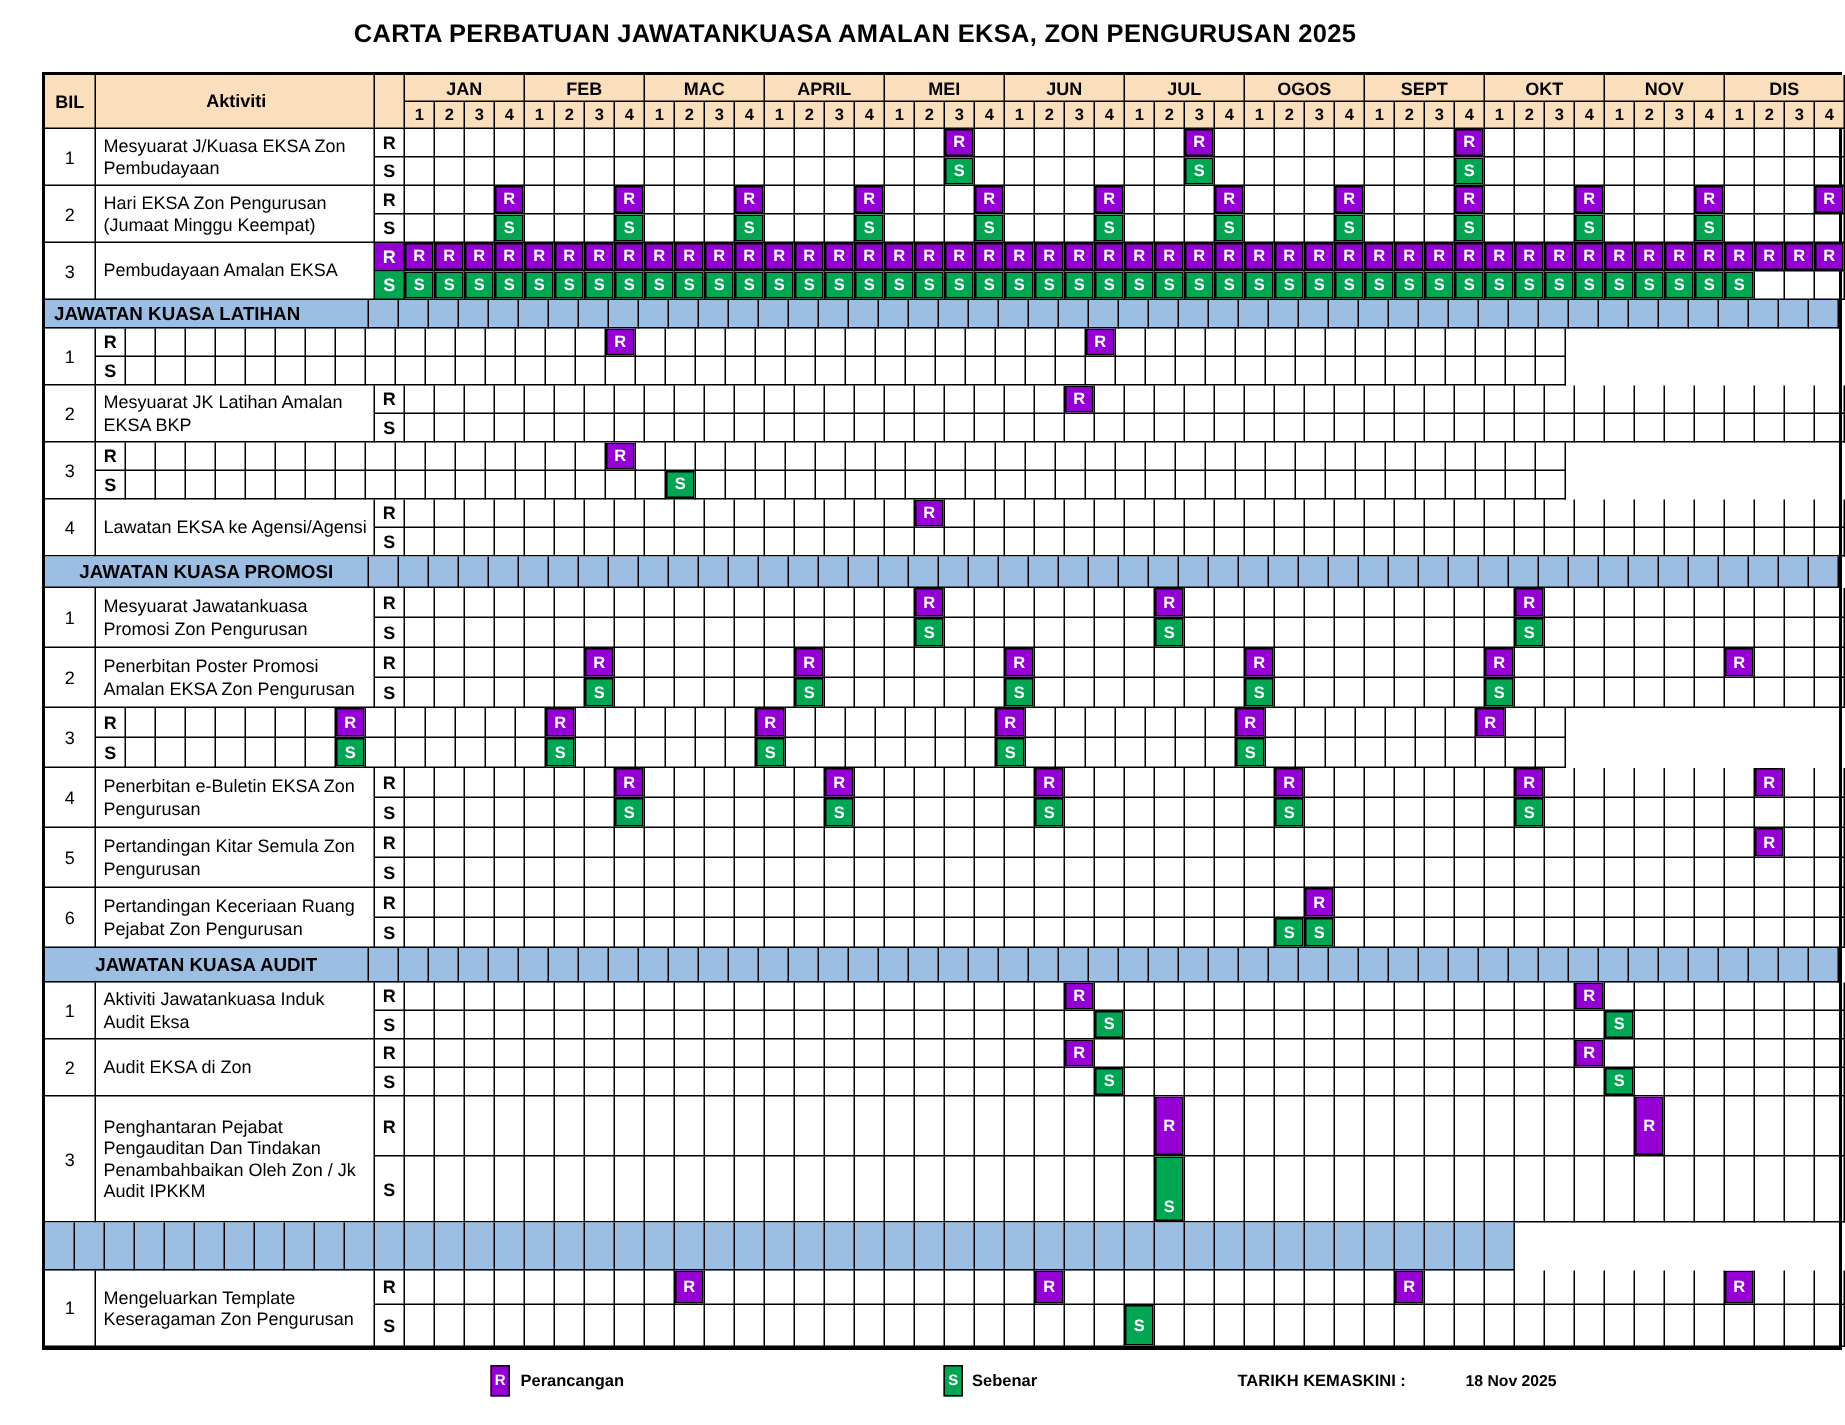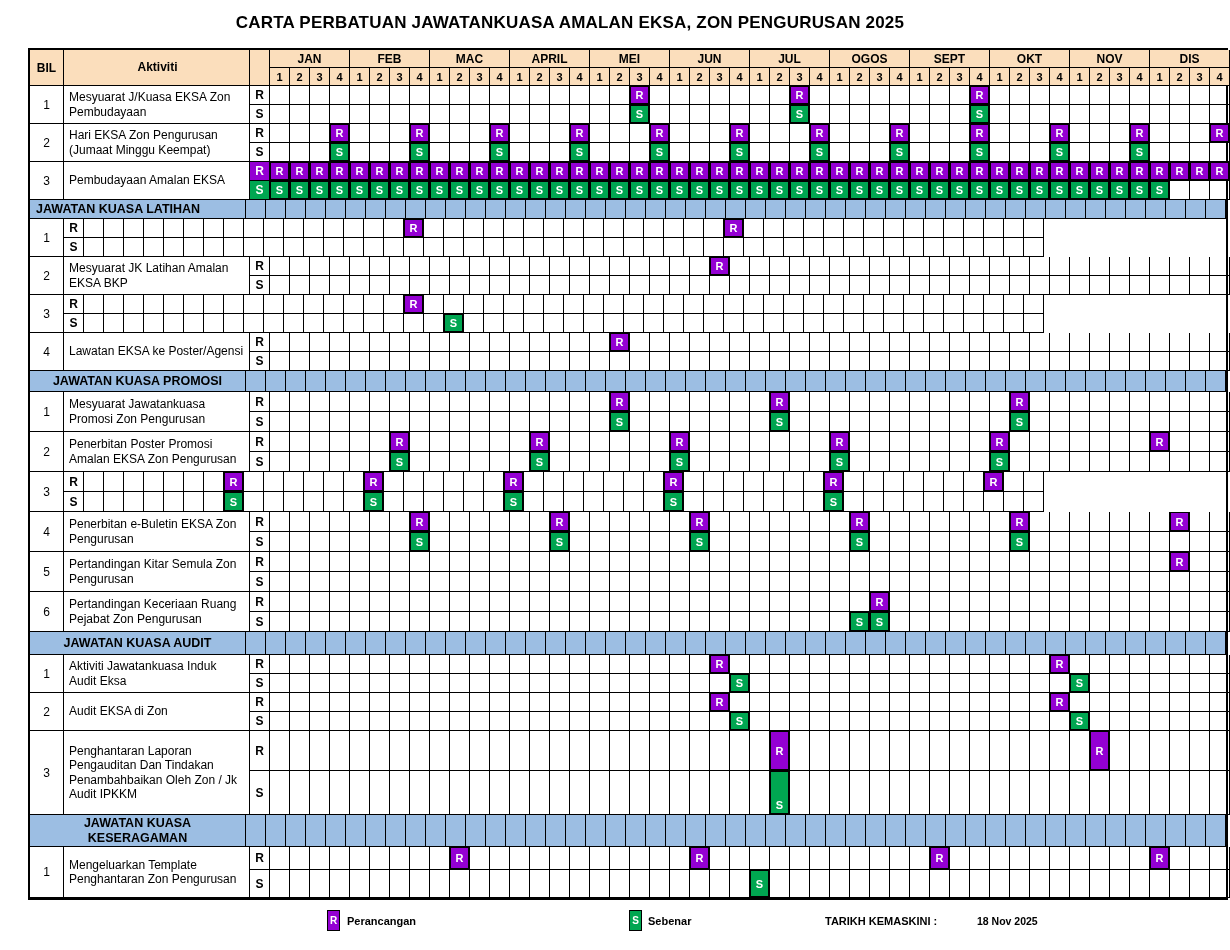--- a/index.html
+++ b/index.html
@@ -1065,21 +1065,21 @@
           <div class="cell wk" style="height: 19px;"></div>
           <div class="cell wk" style="height: 19px;"></div>
           <div class="cell wk" style="height: 19px;"></div>
           <div class="cell wk" style="height: 19px;"></div>
           <div class="cell wk" style="height: 19px;"></div>
         </div>
       </div>
     </div>
     <div class="frow">
       <div class="cell bil" style="height: 38px;">4</div>
-      <div class="cell act" style="height: 38px;">Lawatan EKSA ke Poster/Agensi</div>
+      <div class="cell act" style="height: 38px;">Lawatan EKSA ke Agensi/Agensi</div>
       <div class="" style="width: 980px;">
         <div class="frow">
           <div class="cell rs" style="height: 19px;">R</div>
           <div class="cell wk" style="height: 19px;"></div>
           <div class="cell wk" style="height: 19px;"></div>
           <div class="cell wk" style="height: 19px;"></div>
           <div class="cell wk" style="height: 19px;"></div>
           <div class="cell wk" style="height: 19px;"></div>
           <div class="cell wk" style="height: 19px;"></div>
           <div class="cell wk" style="height: 19px;"></div>
@@ -2244,21 +2244,21 @@
           <div class="cell wk" style="height: 19px;"></div>
           <div class="cell wk" style="height: 19px;"></div>
           <div class="cell wk" style="height: 19px;"></div>
           <div class="cell wk" style="height: 19px;"></div>
           <div class="cell wk" style="height: 19px;"></div>
         </div>
       </div>
     </div>
     <div class="frow">
       <div class="cell bil" style="height: 84px;">3</div>
-      <div class="cell act" style="height: 84px;">Penghantaran Laporan Pengauditan Dan Tindakan Penambahbaikan Oleh Zon / Jk Audit IPKKM</div>
+      <div class="cell act" style="height: 84px;">Penghantaran Pejabat Pengauditan Dan Tindakan Penambahbaikan Oleh Zon / Jk Audit IPKKM</div>
       <div class="" style="width: 980px;">
         <div class="frow">
           <div class="cell rs" style="height: 40px;">R</div>
           <div class="cell wk" style="height: 40px;"></div>
           <div class="cell wk" style="height: 40px;"></div>
           <div class="cell wk" style="height: 40px;"></div>
           <div class="cell wk" style="height: 40px;"></div>
           <div class="cell wk" style="height: 40px;"></div>
           <div class="cell wk" style="height: 40px;"></div>
           <div class="cell wk" style="height: 40px;"></div>
@@ -2357,22 +2357,20 @@
           <div class="cell wk" style="height: 44px;"></div>
           <div class="cell wk" style="height: 44px;"></div>
           <div class="cell wk" style="height: 44px;"></div>
           <div class="cell wk" style="height: 44px;"></div>
           <div class="cell wk" style="height: 44px;"></div>
           <div class="cell wk" style="height: 44px;"></div>
         </div>
       </div>
     </div>
     <div class="frow">
-      <div class="cell sechdr-label" style="width: 220px; height: 32px; background: rgb(156, 190, 227);">JAWATAN KUASA
-KESERAGAMAN</div>
       <div class="cell rs" style="height: 32px; background: rgb(156, 190, 227);"></div>
       <div class="cell wk" style="height: 32px; background: rgb(156, 190, 227);"></div>
       <div class="cell wk" style="height: 32px; background: rgb(156, 190, 227);"></div>
       <div class="cell wk" style="height: 32px; background: rgb(156, 190, 227);"></div>
       <div class="cell wk" style="height: 32px; background: rgb(156, 190, 227);"></div>
       <div class="cell wk" style="height: 32px; background: rgb(156, 190, 227);"></div>
       <div class="cell wk" style="height: 32px; background: rgb(156, 190, 227);"></div>
       <div class="cell wk" style="height: 32px; background: rgb(156, 190, 227);"></div>
       <div class="cell wk" style="height: 32px; background: rgb(156, 190, 227);"></div>
       <div class="cell wk" style="height: 32px; background: rgb(156, 190, 227);"></div>
@@ -2411,21 +2409,21 @@
       <div class="cell wk" style="height: 32px; background: rgb(156, 190, 227);"></div>
       <div class="cell wk" style="height: 32px; background: rgb(156, 190, 227);"></div>
       <div class="cell wk" style="height: 32px; background: rgb(156, 190, 227);"></div>
       <div class="cell wk" style="height: 32px; background: rgb(156, 190, 227);"></div>
       <div class="cell wk" style="height: 32px; background: rgb(156, 190, 227);"></div>
       <div class="cell wk" style="height: 32px; background: rgb(156, 190, 227);"></div>
       <div class="cell wk" style="height: 32px; background: rgb(156, 190, 227);"></div>
     </div>
     <div class="frow">
       <div class="cell bil" style="height: 51px;">1</div>
-      <div class="cell act" style="height: 51px;">Mengeluarkan Template Penghantaran Zon Pengurusan</div>
+      <div class="cell act" style="height: 51px;">Mengeluarkan Template Keseragaman Zon Pengurusan</div>
       <div class="" style="width: 980px;">
         <div class="frow">
           <div class="cell rs" style="height: 23px;">R</div>
           <div class="cell wk" style="height: 23px;"></div>
           <div class="cell wk" style="height: 23px;"></div>
           <div class="cell wk" style="height: 23px;"></div>
           <div class="cell wk" style="height: 23px;"></div>
           <div class="cell wk" style="height: 23px;"></div>
           <div class="cell wk" style="height: 23px;"></div>
           <div class="cell wk" style="height: 23px;"></div>

